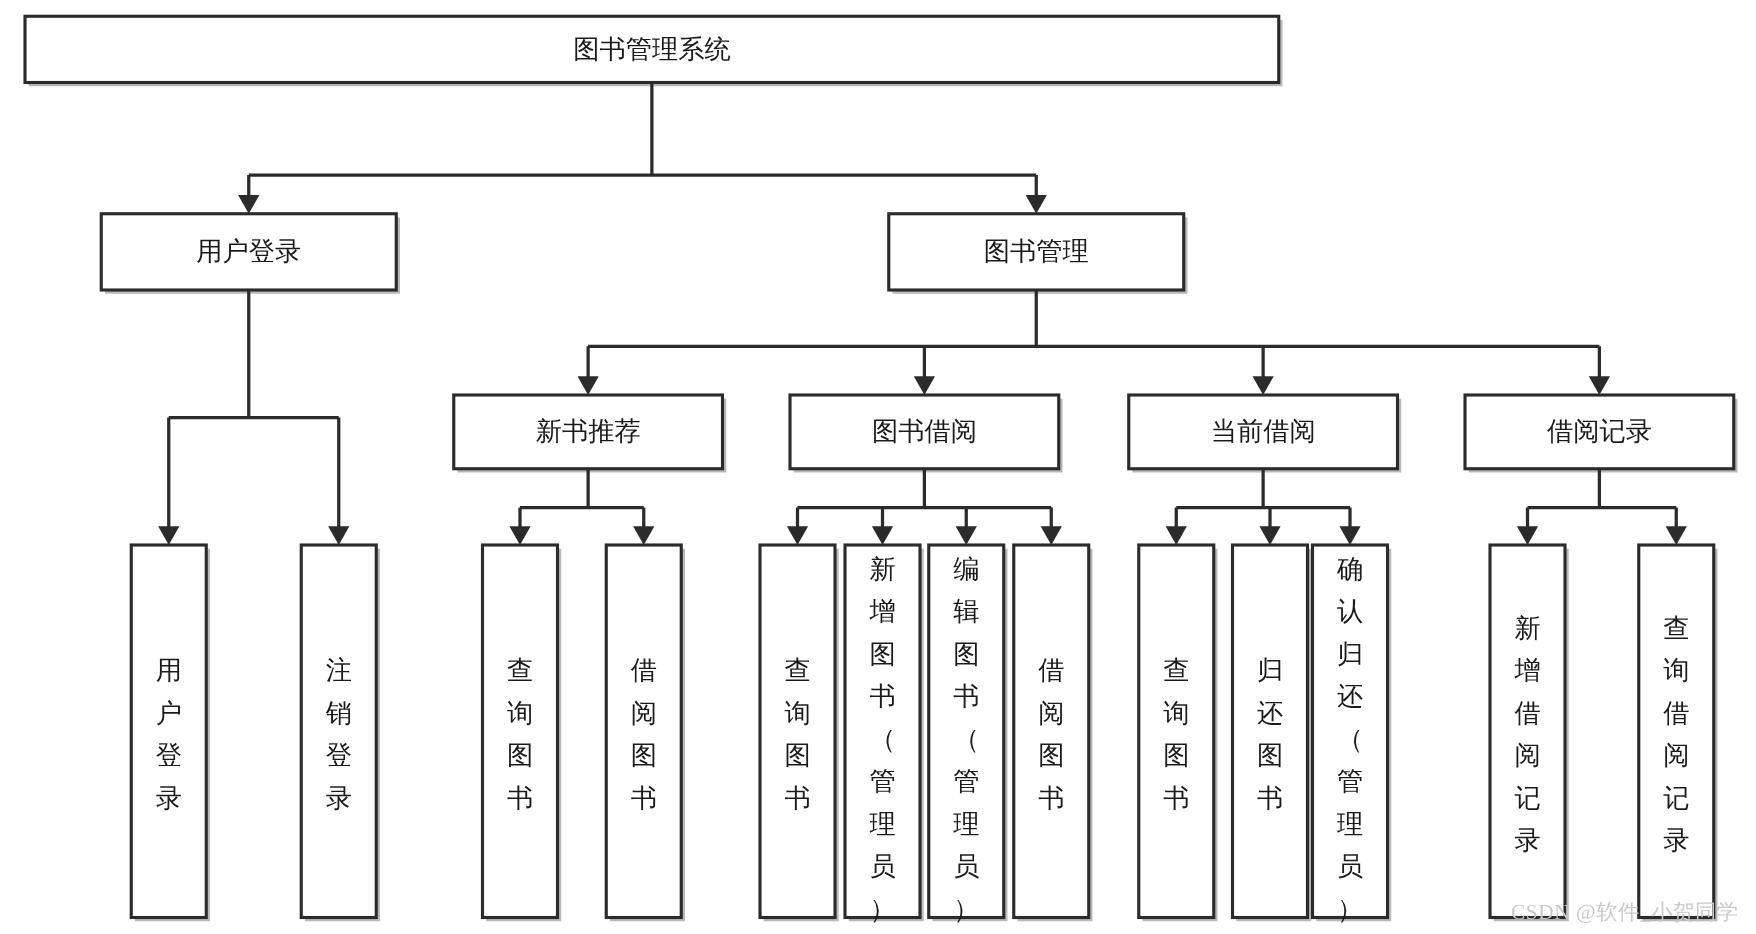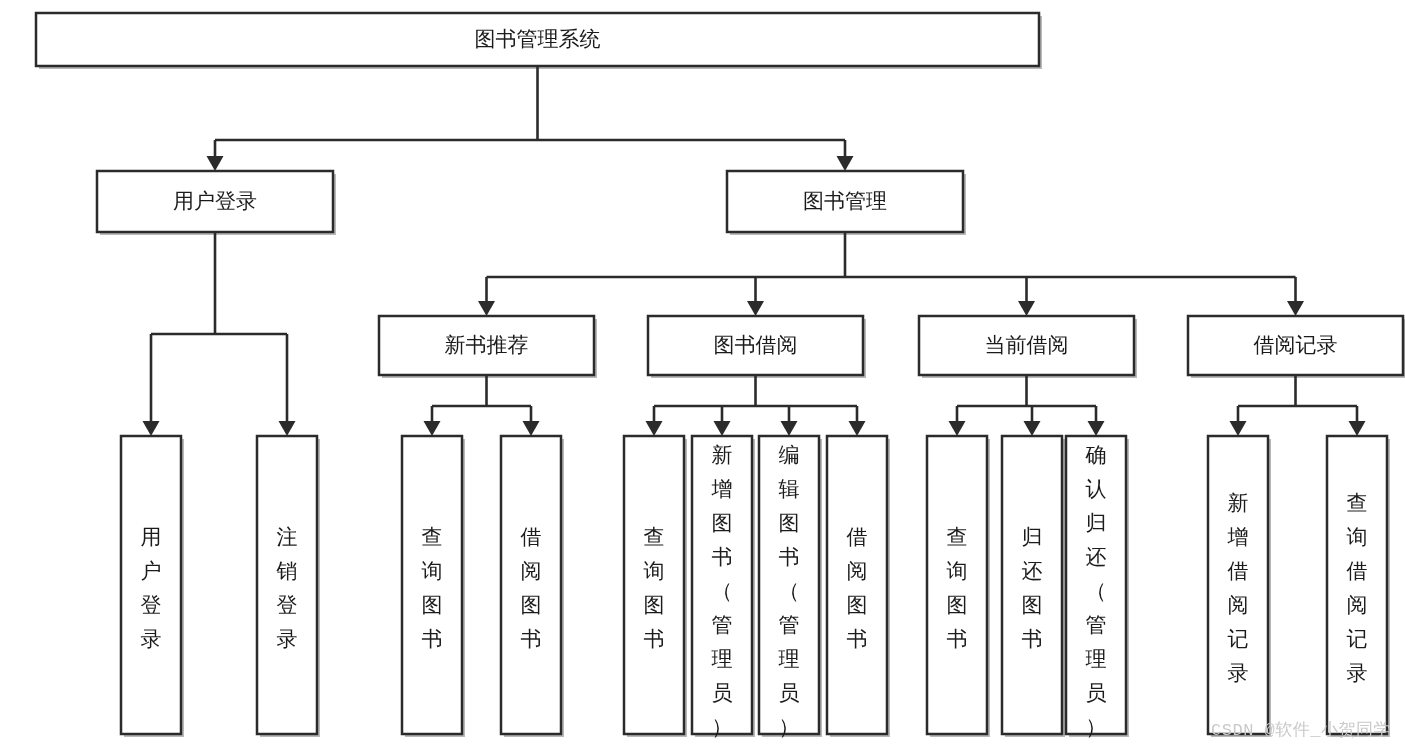--- a/index.html
+++ b/index.html
@@ -9,21 +9,21 @@
   }
   body {
     width: 1405px;
     height: 747px;
     position: relative;
     font-family: "Liberation Sans", "DejaVu Sans", sans-serif;
     overflow: hidden;
   }
   #diagram-root {
     position: absolute;
-    left: 16px;
+    left: 0;
     top: 0;
     width: 1145px;
     height: 747px;
   }
   svg.flowchart {
     display: block;
     width: 1405px;
     height: 747px;
   }
   .node-box {
@@ -55,21 +55,21 @@
     font-family: "Liberation Sans", "DejaVu Sans", sans-serif;
     font-size: 21px;
     text-anchor: middle;
   }
   .watermark {
     position: absolute;
     right: 14px;
     bottom: 6px;
     color: #c9c9c9;
     font-size: 17px;
-    font-family: Liberation Mono, monospace;
+    font-family: Liberation Serif, serif;
     letter-spacing: 0.5px;
     white-space: nowrap;
     user-select: none;
     margin-left: 16px;
   }
 </style>
 </head>
 <body>
 
 <div id="diagram-root">

